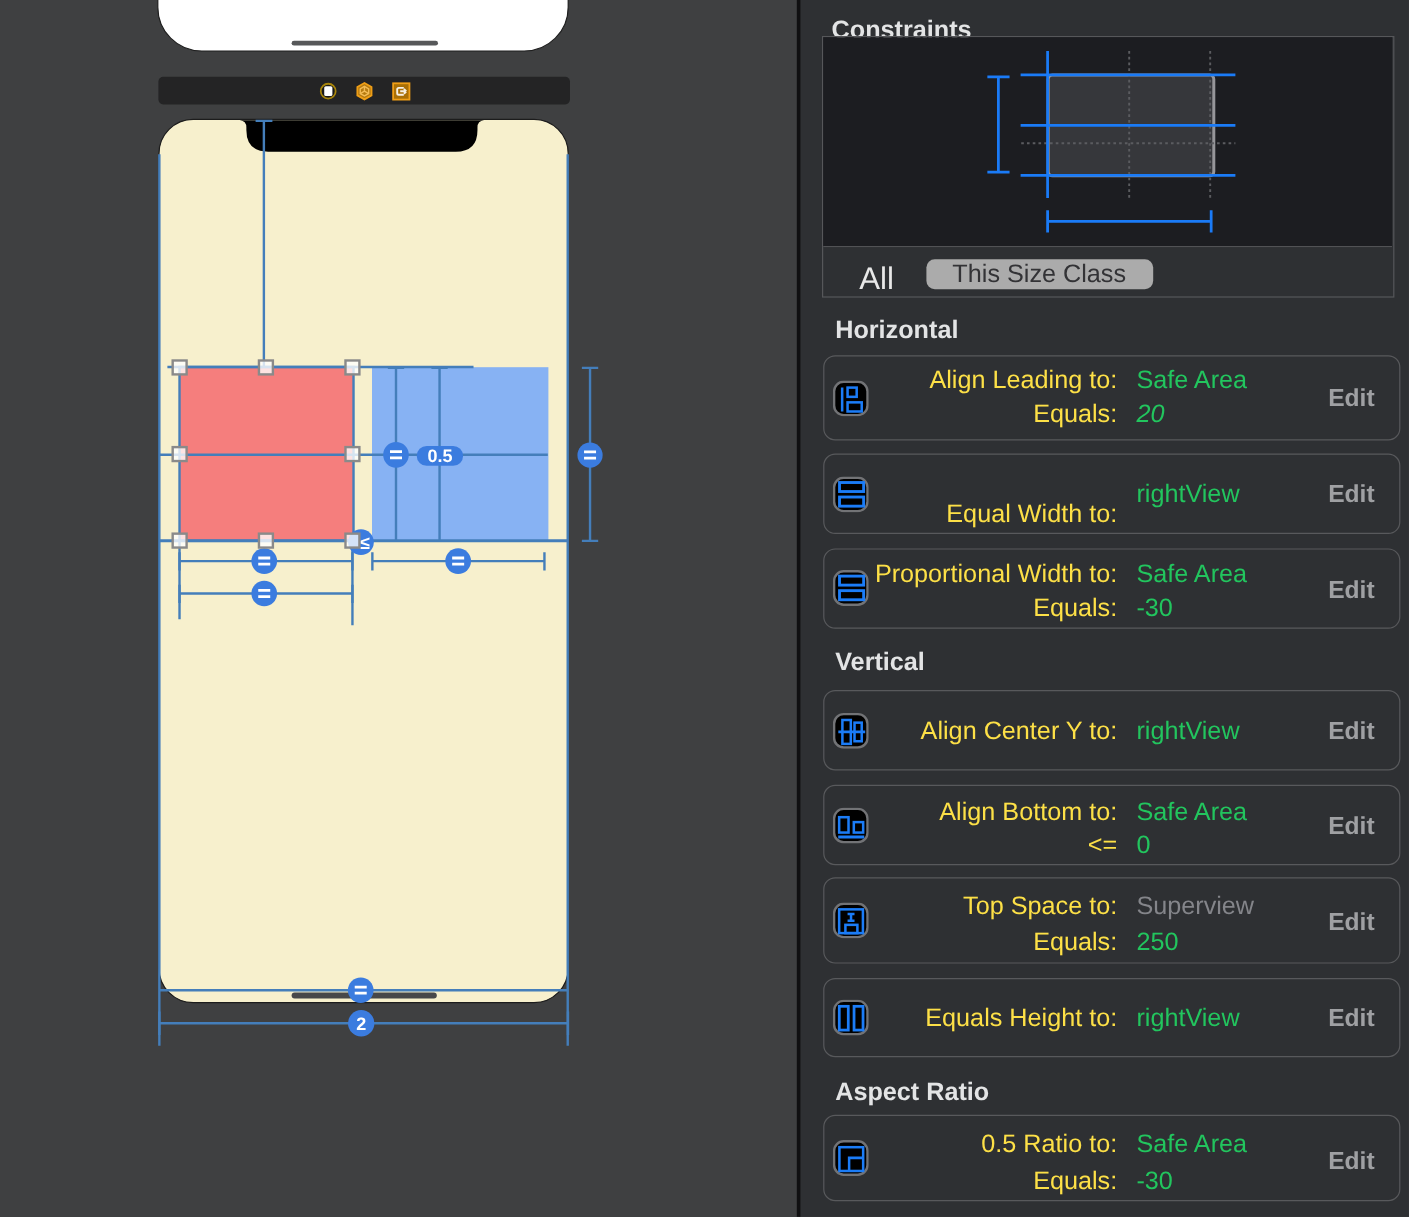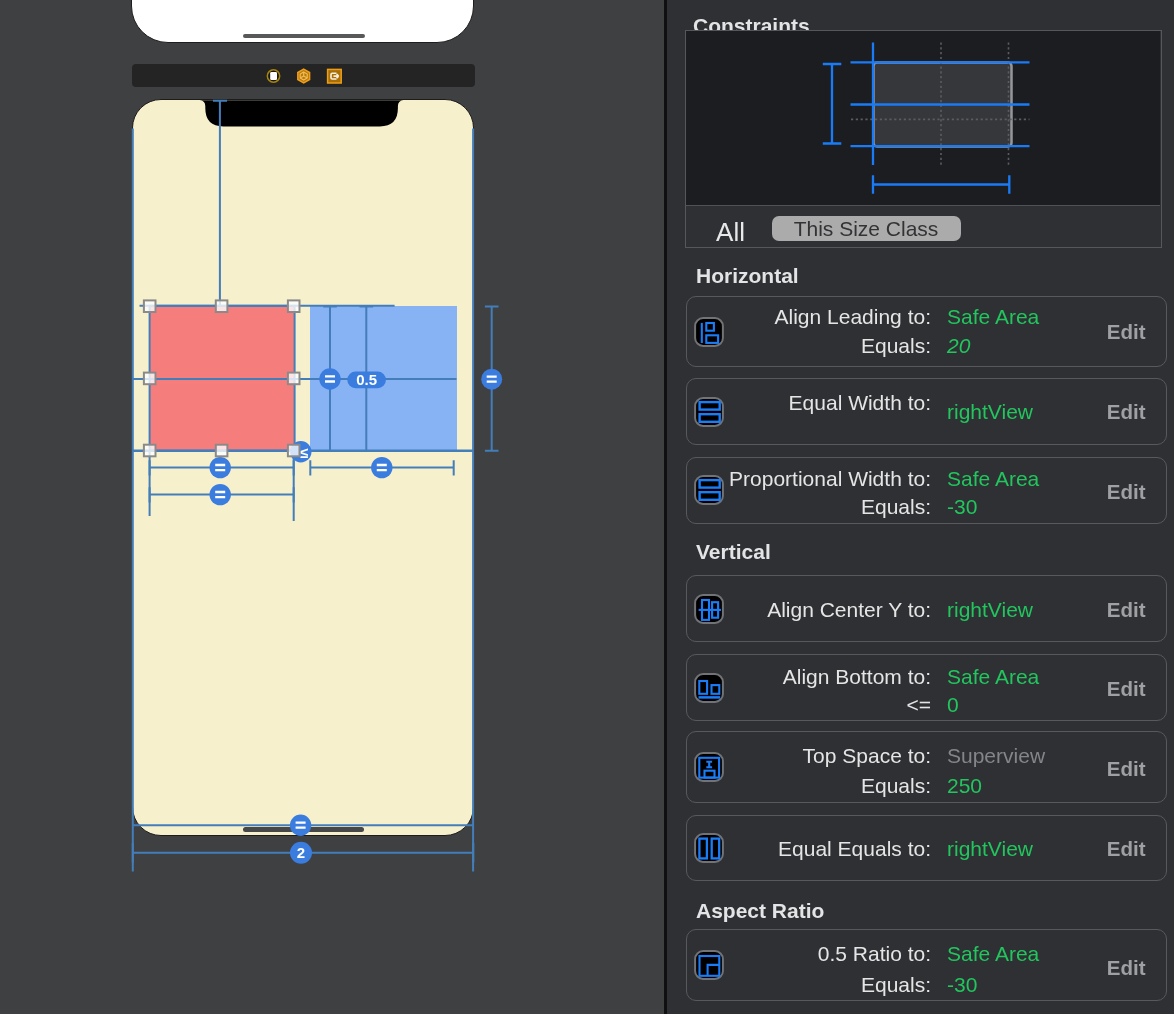--- a/index.html
+++ b/index.html
@@ -4,21 +4,21 @@
 <style>
   * { margin:0; padding:0; box-sizing:border-box; }
   html,body { width:1174px; height:1014px; overflow:hidden; background:#3f4041;
     font-family:"Liberation Sans", sans-serif; }
   .abs { position:absolute; }
   #canvas { position:absolute; left:0; top:0; width:666px; height:1014px; background:#3f4041; }
   #panel { position:absolute; left:666px; top:0; width:508px; height:1014px; background:#2e3033; }
   #divider { position:absolute; left:664px; top:0; width:2.5px; height:1014px; background:#101011; }
   .hdr { position:absolute; font-weight:bold; font-size:21px; color:#e3e4e5; }
   .rowbox { position:absolute; left:685.5px; width:481.5px; border:1.5px solid #58595c; border-radius:10px; }
-  .lbl { position:absolute; right:243px; font-size:21px; color:#e5e5e5; text-align:right; white-space:pre; }
+  .lbl { position:absolute; right:243px; font-size:21px; color:#fde047; text-align:right; white-space:pre; }
   .val { position:absolute; left:947px; font-size:21px; color:#22c55e; white-space:pre; }
   .edit { position:absolute; font-weight:bold; font-size:20.5px; color:#9fa0a3; right:28.5px; text-align:right; }
   .line { line-height:25px; height:25px; margin-top:-12.5px; }
 </style>
 </head>
 <body>
 <div id="canvas">
 
   <div class="abs" style="left:131.4px; top:-22px; width:342.8px; height:64.5px; background:#ffffff; border:1.5px solid #1e1e1e; border-radius:0 0 37px 37px;"></div>
   <div class="abs" style="left:243px; top:33.5px; width:121.5px; height:4.6px; background:#57585a; border-radius:3px;"></div>
@@ -155,21 +155,21 @@
 <div class="rowbox" style="top:731px;   height:72px;"></div>
 <div class="rowbox" style="top:814.5px; height:66.5px;"></div>
 <div class="rowbox" style="top:929px;   height:71.5px;"></div>
 
 <div class="lbl line" style="top:316.5px;">Align Leading to:</div>
 <div class="val line" style="top:316.5px;">Safe Area</div>
 <div class="lbl line" style="top:345px;">Equals:</div>
 <div class="val line" style="top:345px;font-style:italic;">20</div>
 <div class="edit line" style="top:331px;">Edit</div>
 
-<div class="lbl line" style="top:402px;">Equal Width to:</div>
+<div class="lbl line" style="top:428px;">Equal Width to:</div>
 <div class="val line" style="top:411.5px;">rightView</div>
 <div class="edit line" style="top:411.5px;">Edit</div>
 
 <div class="lbl line" style="top:478px;">Proportional Width to:</div>
 <div class="val line" style="top:478px;">Safe Area</div>
 <div class="lbl line" style="top:506px;">Equals:</div>
 <div class="val line" style="top:506px;">-30</div>
 <div class="edit line" style="top:491px;">Edit</div>
 
 <div class="lbl line" style="top:609px;">Align Center Y to:</div>
@@ -181,21 +181,21 @@
 <div class="lbl line" style="top:704px;">&lt;=</div>
 <div class="val line" style="top:704px;">0</div>
 <div class="edit line" style="top:688px;">Edit</div>
 
 <div class="lbl line" style="top:755px;">Top Space to:</div>
 <div class="val line" style="top:755px; color:#84858a;">Superview</div>
 <div class="lbl line" style="top:785px;">Equals:</div>
 <div class="val line" style="top:785px;">250</div>
 <div class="edit line" style="top:768.5px;">Edit</div>
 
-<div class="lbl line" style="top:848.5px;">Equal Equals to:</div>
+<div class="lbl line" style="top:848.5px;">Equals Height to:</div>
 <div class="val line" style="top:848.5px;">rightView</div>
 <div class="edit line" style="top:848.5px;">Edit</div>
 
 <div class="lbl line" style="top:953.5px;">0.5 Ratio to:</div>
 <div class="val line" style="top:953.5px;">Safe Area</div>
 <div class="lbl line" style="top:984px;">Equals:</div>
 <div class="val line" style="top:984px;">-30</div>
 <div class="edit line" style="top:967px;">Edit</div>
 
 <svg class="abs" style="left:693.7px; top:316.5px;" width="30" height="30" viewBox="0 0 30 30">

